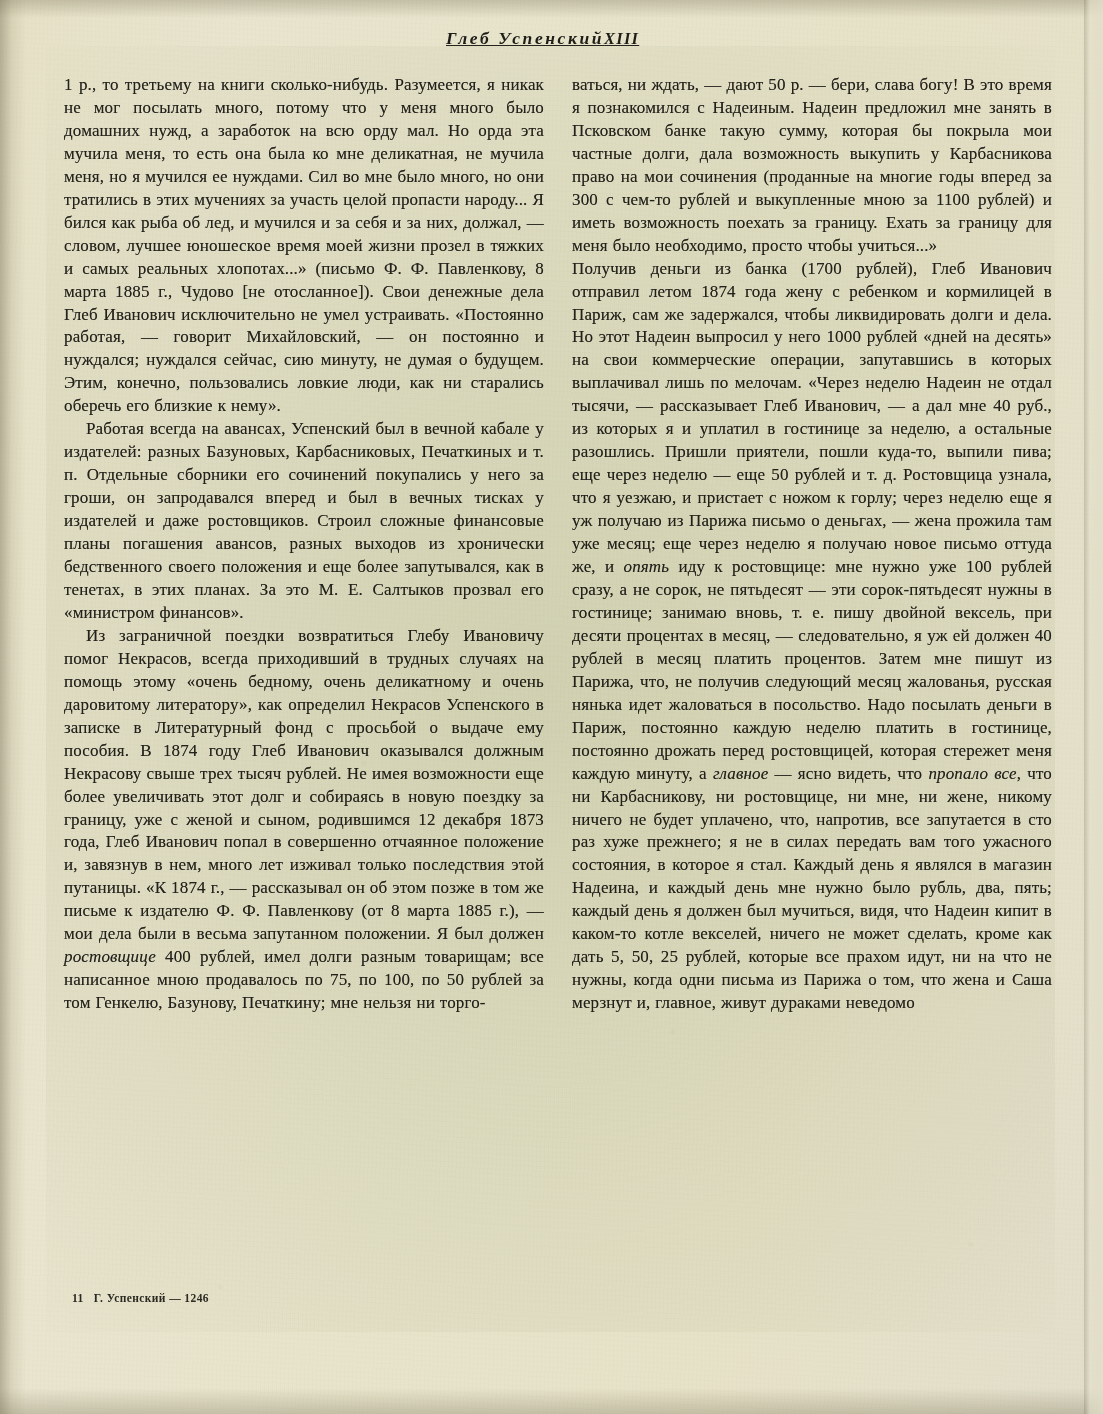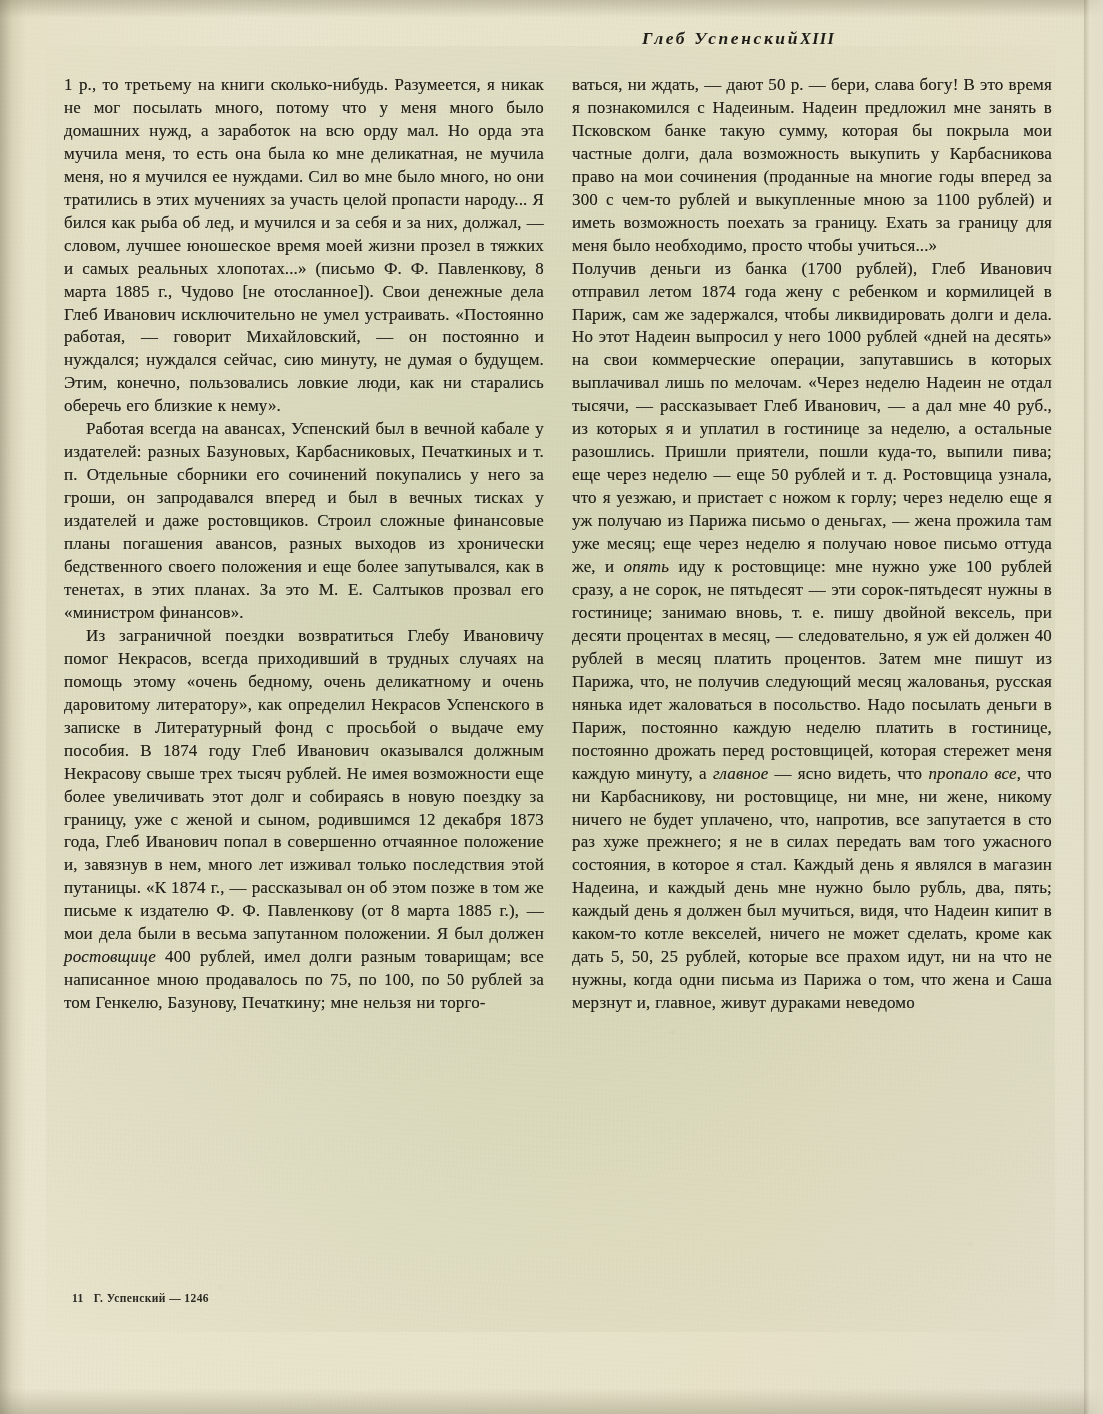--- a/index.html
+++ b/index.html
@@ -77,21 +77,22 @@
 
   
   .running-head {
     position: absolute;
     left: 78px;
     right: 60px;
     top: 28px;
     height: 26px;
     display: flex;
     align-items: baseline;
-    justify-content: center;
+    justify-content: flex-start;
+    text-decoration: underline;
   }
   .running-head .rh-title {
     font-family: "Liberation Serif", "DejaVu Serif", serif;
     font-style: italic;
     font-weight: 700;
     font-size: 17.5px;
     letter-spacing: 2.6px;
     color: #1e1d18;
     margin-left: 368px;
   }

